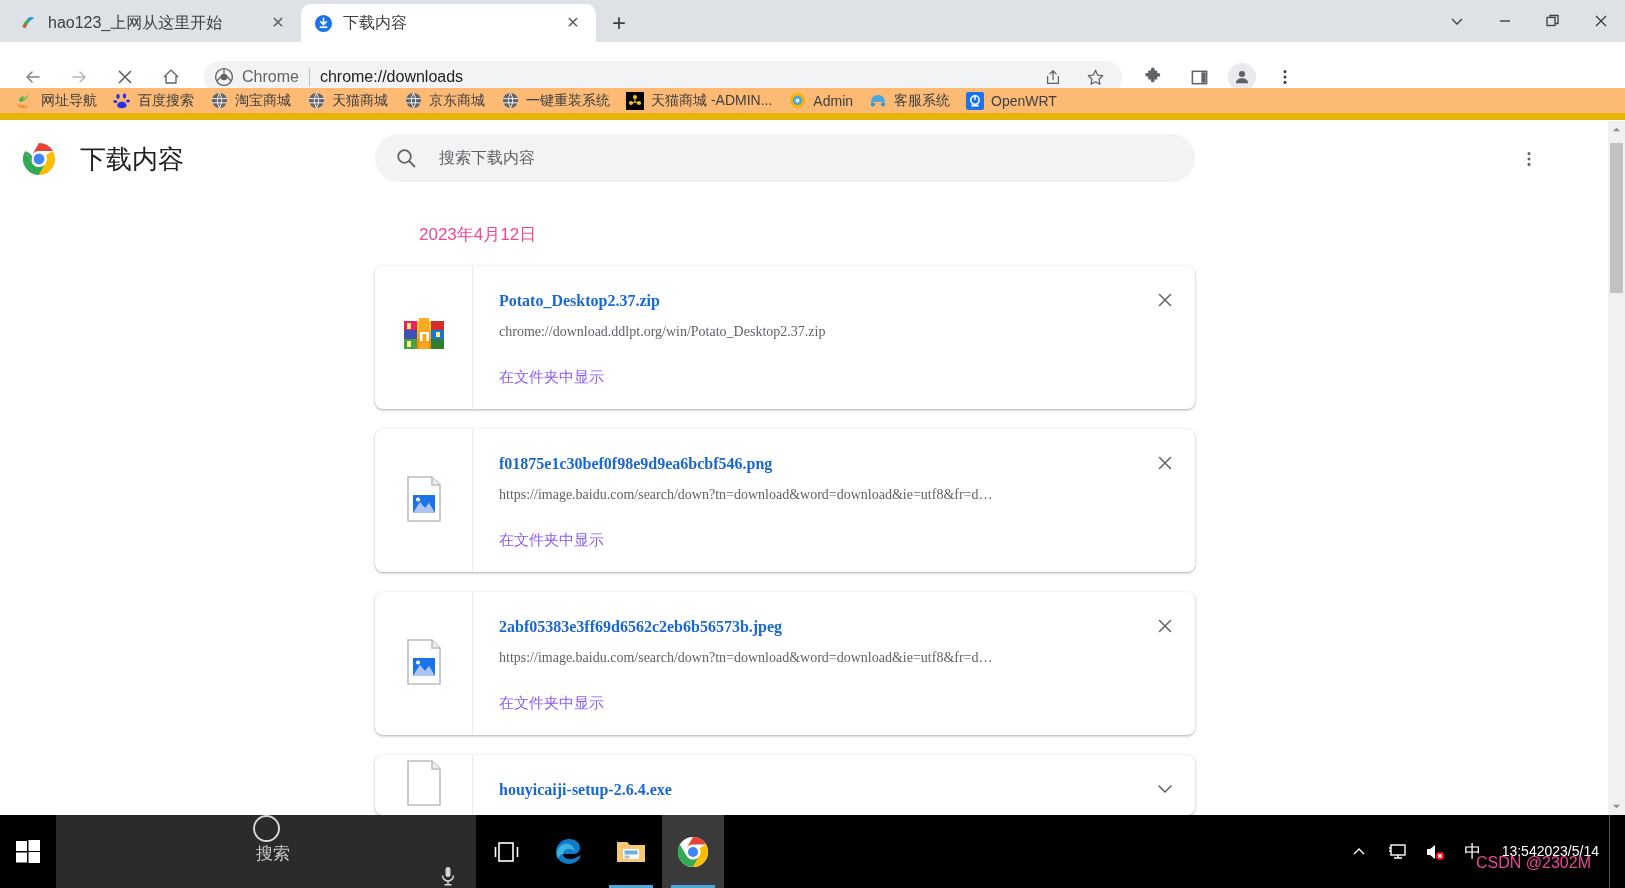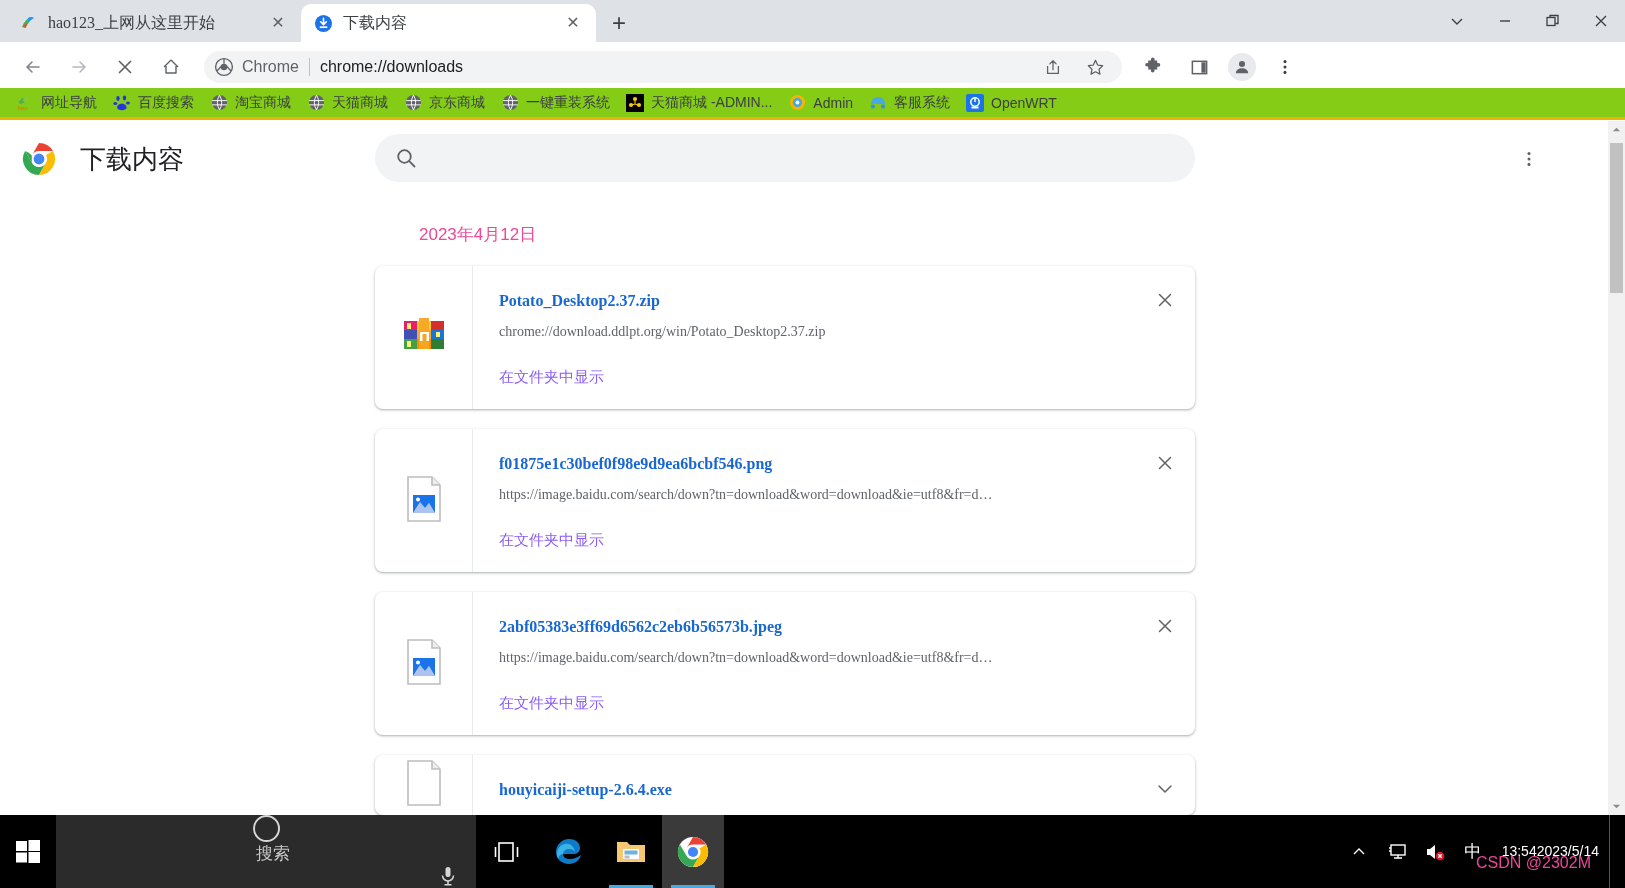--- a/index.html
+++ b/index.html
@@ -13,21 +13,21 @@
 
   
   .tabstrip {
     position: absolute; top: 0; left: 0; width: 1625px; height: 42px;
     background: #dee1e6;
     display: flex; align-items: flex-end;
   }
   .tab {
     position: relative; height: 38px; width: 295px;
     display: flex; align-items: center; padding: 0 12px;
-    font-size: 16px; color: #3c4043; font-family: Liberation Serif, serif;
+    font-size: 16px; color: #3c4043;
   }
   .tab.inactive { background: transparent; }
   .tab.active {
     background: #ffffff;
     border-top-left-radius: 10px; border-top-right-radius: 10px;
   }
   .tab .favicon {
     width: 20px; height: 20px; flex: 0 0 20px; margin-right: 10px;
     display: flex; align-items: center; justify-content: center;
   }
@@ -49,21 +49,21 @@
     position: absolute; top: 0; right: 0; height: 42px;
     display: flex; align-items: center;
   }
   .winbtn {
     width: 48px; height: 42px; display: flex; align-items: center;
     justify-content: center; color: #3c4043;
   }
 
   
   .toolbar {
-    position: absolute; top: 44px; left: 0; width: 1318px; height: 46px;
+    position: absolute; top: 54px; left: 0; width: 1318px; height: 46px;
     background: #ffffff; display: flex; align-items: center; padding: 0 10px;
   }
   .navbtn {
     width: 34px; height: 34px; margin: 0 6px; border-radius: 50%;
     display: flex; align-items: center; justify-content: center;
     color: #5f6368;
   }
   .omnibox {
     flex: 1 1 auto; height: 32px; margin: 0 8px 0 10px;
     background: #f1f3f4; border-radius: 16px;
@@ -78,22 +78,22 @@
   .omnibox .omnibox-actions { margin-left: auto; display: flex; align-items: center; }
   .omnibox .omnibox-actions .navbtn { margin: 0 4px; }
   .avatar {
     width: 28px; height: 28px; border-radius: 50%; background: #e8eaed;
     display: flex; align-items: center; justify-content: center; margin: 0 6px;
   }
 
   
   .bookmarks {
     position: absolute; top: 88px; left: 0; width: 1625px; height: 32px;
-    background: #84cc16; display: flex; align-items: center; padding: 0 8px;
-    border-bottom: 3px solid #eab308;
+    background: #fdba74; display: flex; align-items: center; padding: 0 8px;
+    border-bottom: 7px solid #eab308;
   }
   .bm {
     display: flex; align-items: center; height: 26px; padding: 0 8px;
     border-radius: 4px; font-size: 14px; color: #3c4043; white-space: nowrap;
   }
   .bm .bm-ico {
     width: 18px; height: 18px; flex: 0 0 18px; margin-right: 7px;
     display: flex; align-items: center; justify-content: center;
   }
 
@@ -493,20 +493,21 @@
       </span>
       <span class="dl-title">下载内容</span>
 
       <div class="search-wrap">
         <span class="search-ico">
           <svg width="22" height="22" viewBox="0 0 22 22">
               <circle cx="9.5" cy="9.5" r="6.3" fill="none" stroke="#5f6368" stroke-width="1.8"></circle>
               <path d="M14.2 14.2 L19.5 19.5" stroke="#5f6368" stroke-width="1.8" stroke-linecap="round"></path>
             </svg>
         </span>
+        <input class="search-input" type="text" value="" placeholder="搜索下载内容" style="">
       </div>
 
       <div class="kebab">
         <svg width="18" height="18" viewBox="0 0 20 20">
             <circle cx="10" cy="4" r="1.7" fill="#5f6368"></circle>
             <circle cx="10" cy="10" r="1.7" fill="#5f6368"></circle>
             <circle cx="10" cy="16" r="1.7" fill="#5f6368"></circle>
           </svg>
       </div>
     </div>

